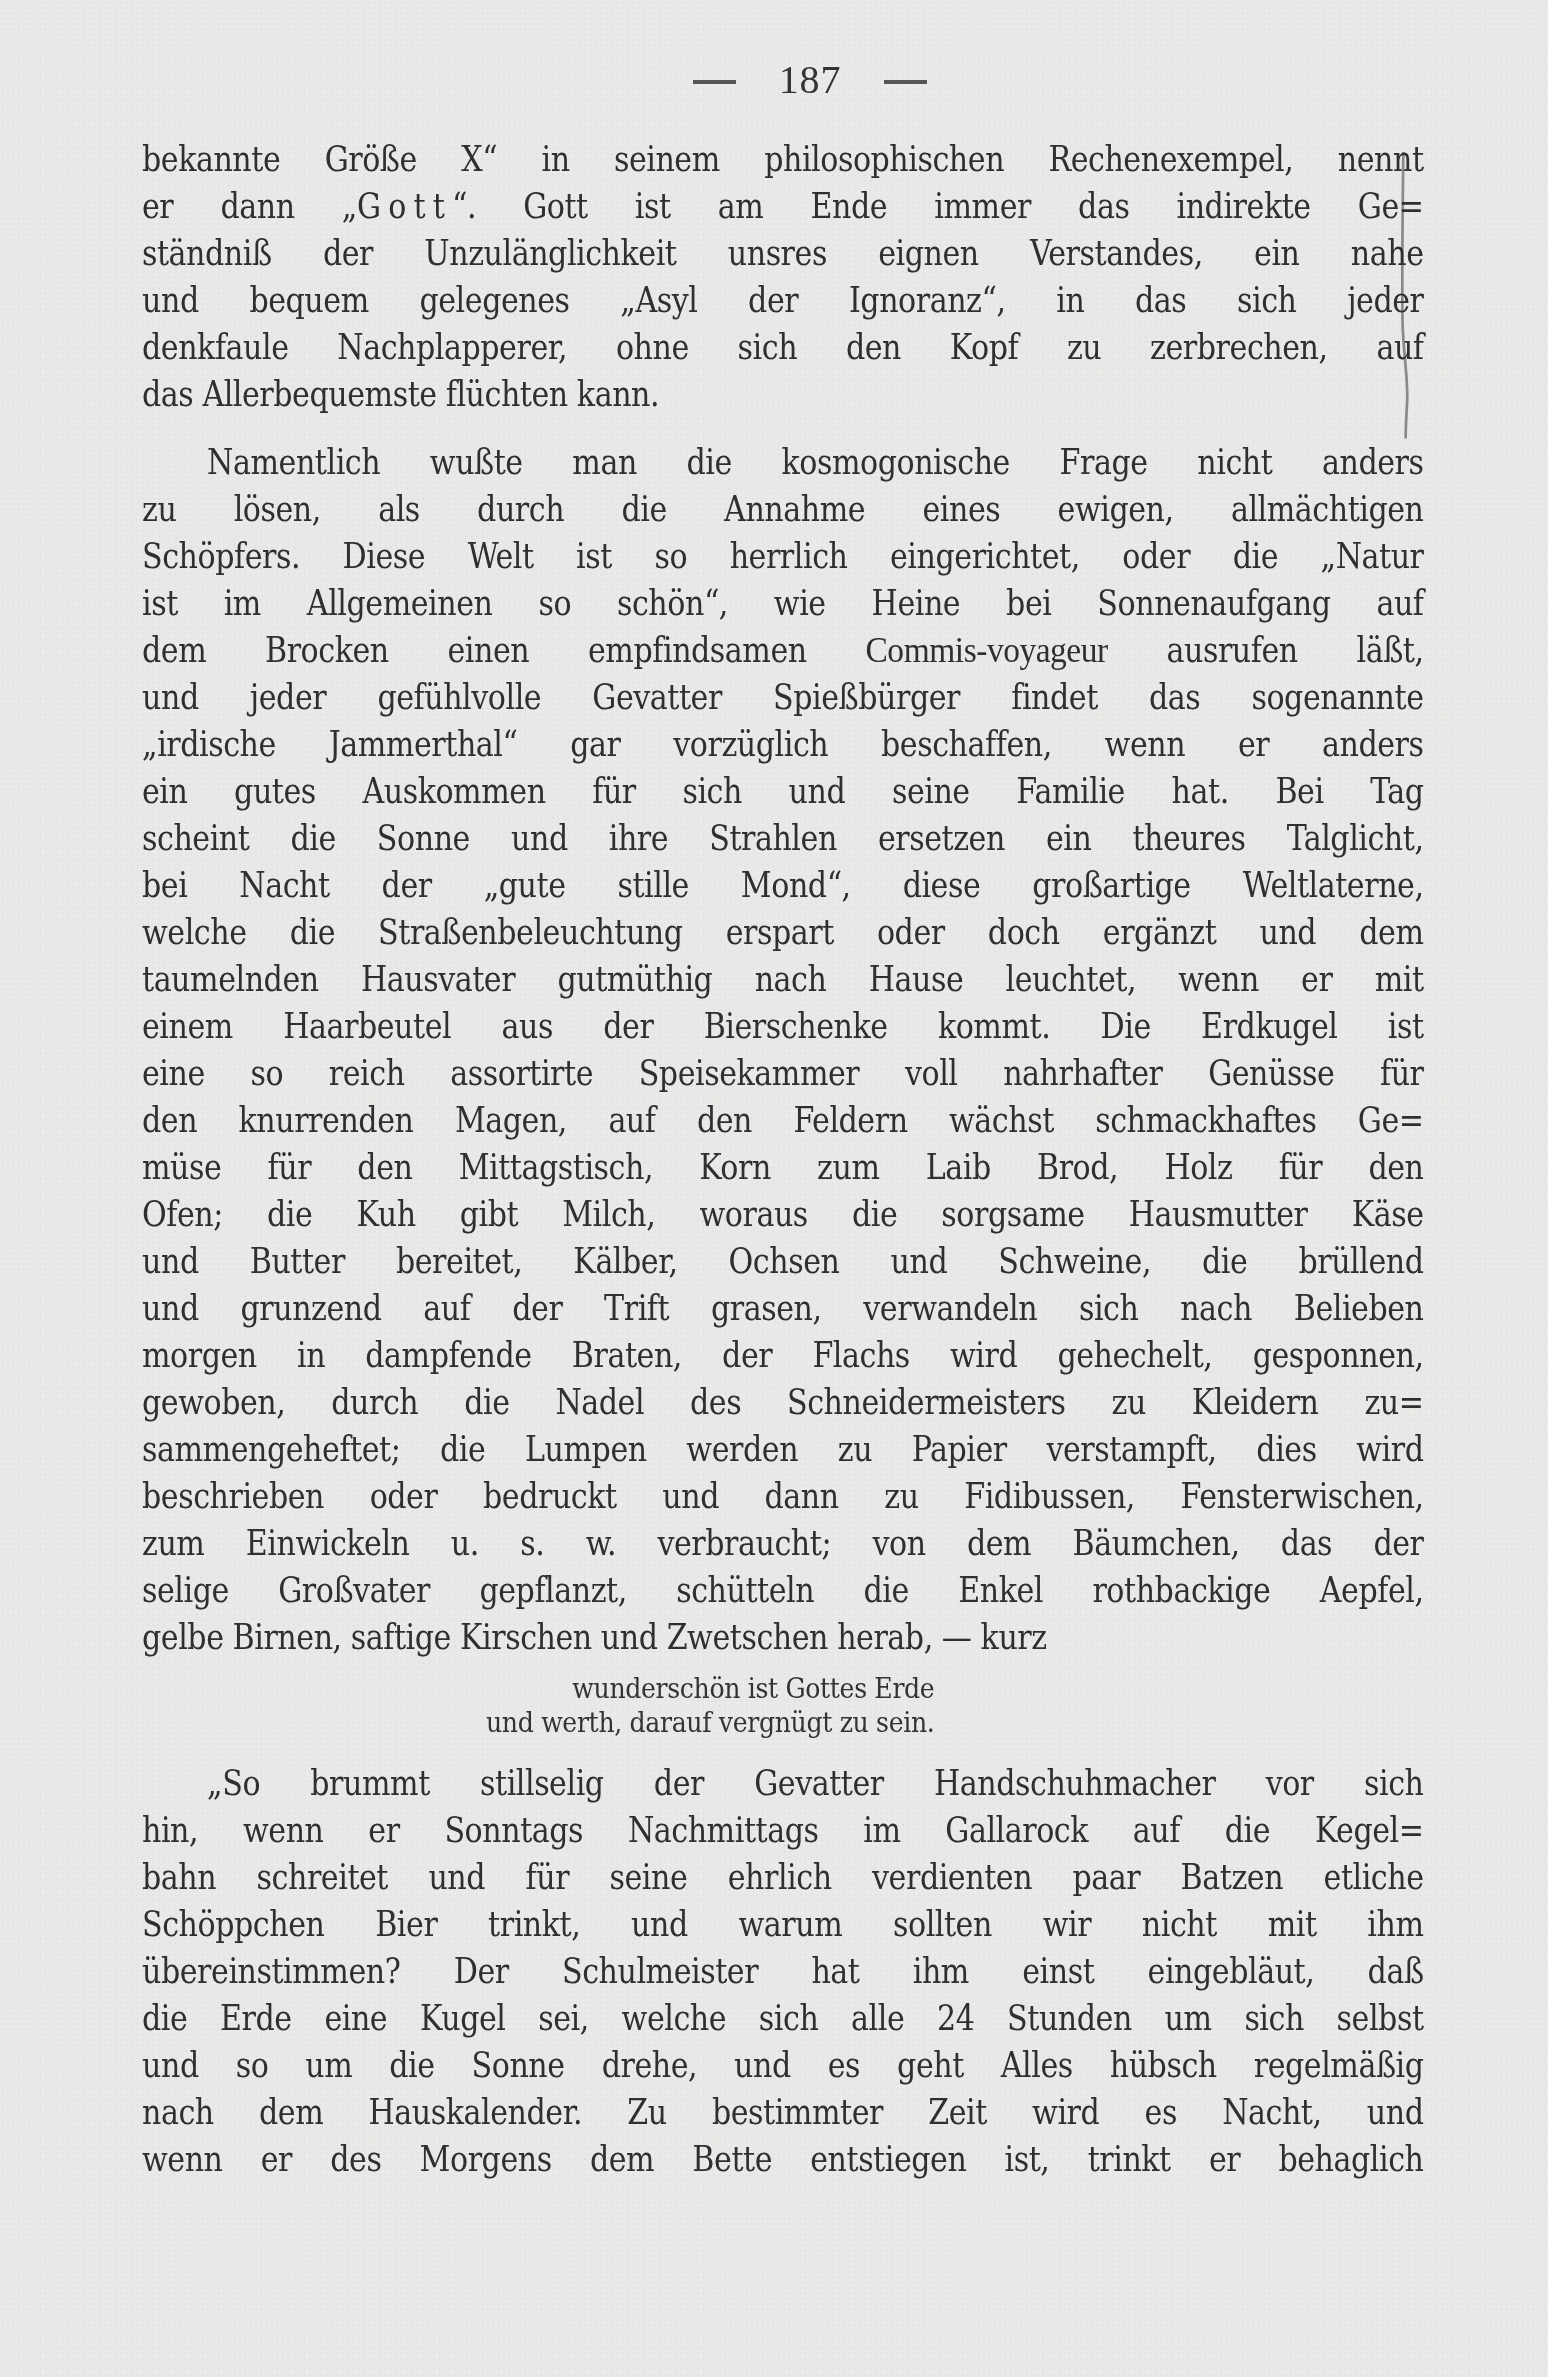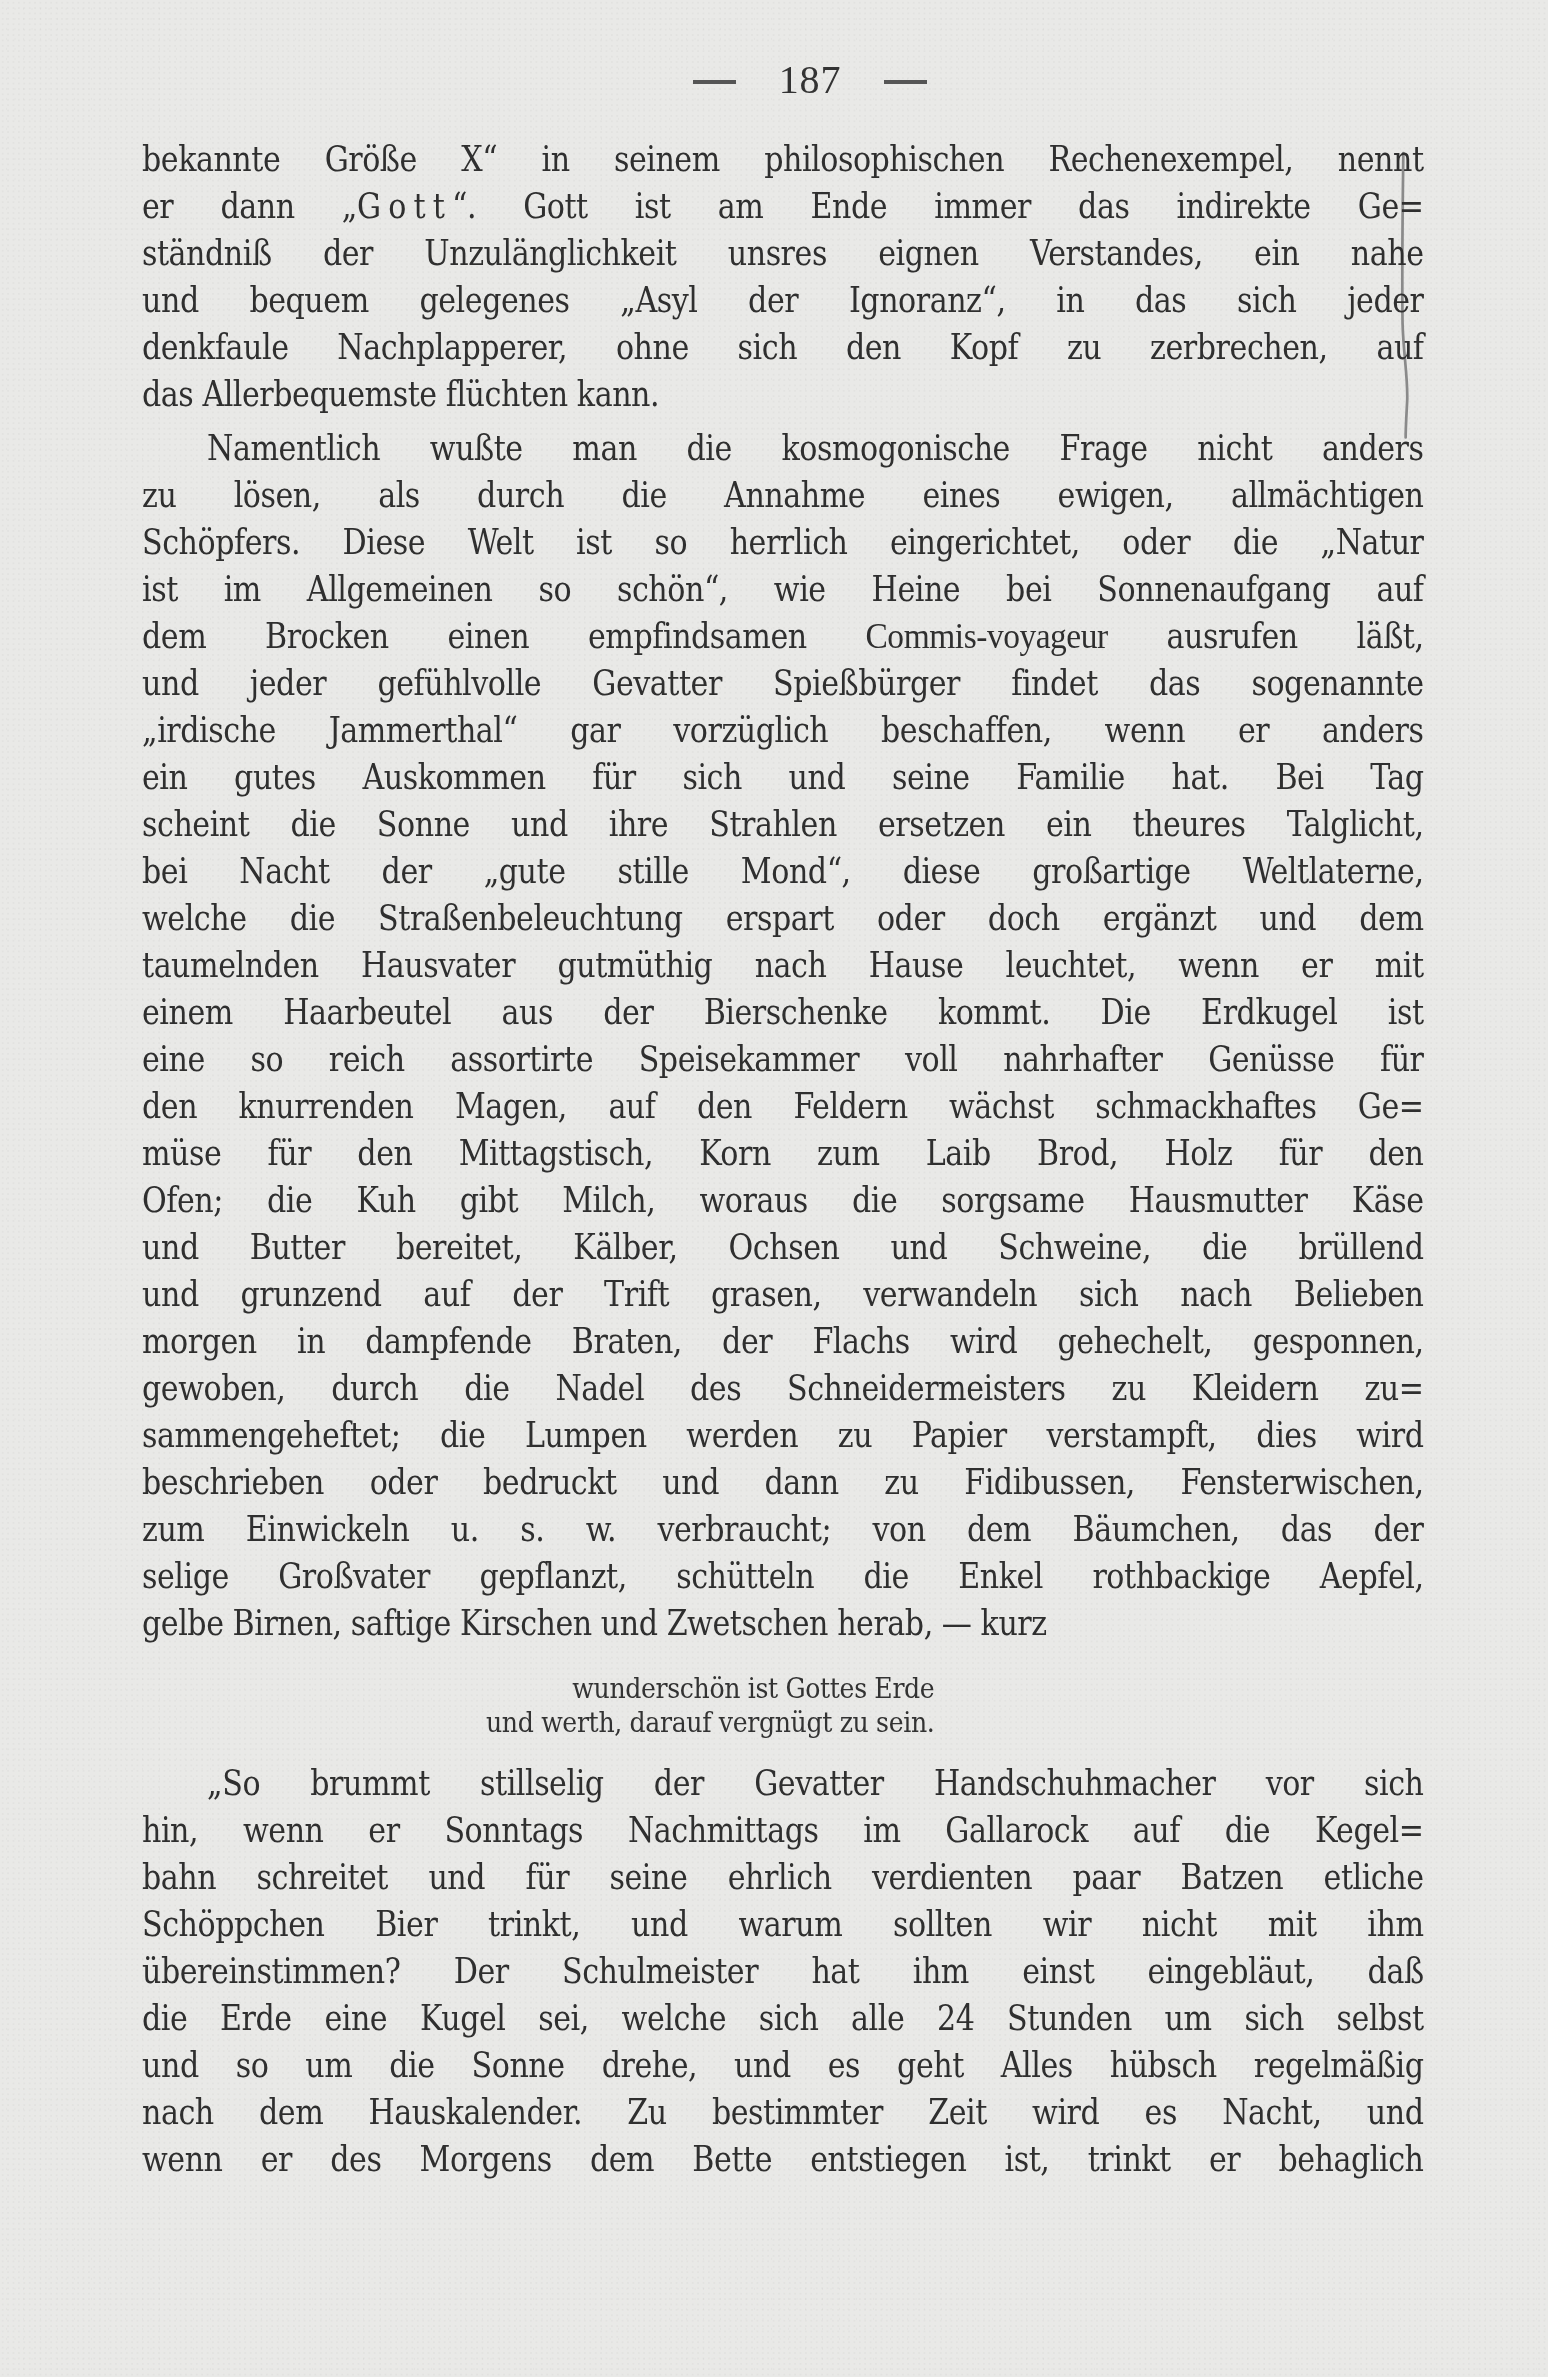--- a/index.html
+++ b/index.html
@@ -68,21 +68,21 @@
       width: 1378px;
     }
     .line.last {
       text-align-last: left;
     }
     .line.indent {
       padding-left: 70px;
       width: 1308px;
     }
     .block1 { top: 135px; }
-    .block2 { top: 424px; }
+    .block2 { top: 438px; }
     .verse {
       position: absolute;
       left: 486px;
       top: 1672px;
       text-align: right;
     }
     .verse .vline {
       font-size: 28px;
       height: 34px;
       line-height: 34px;

